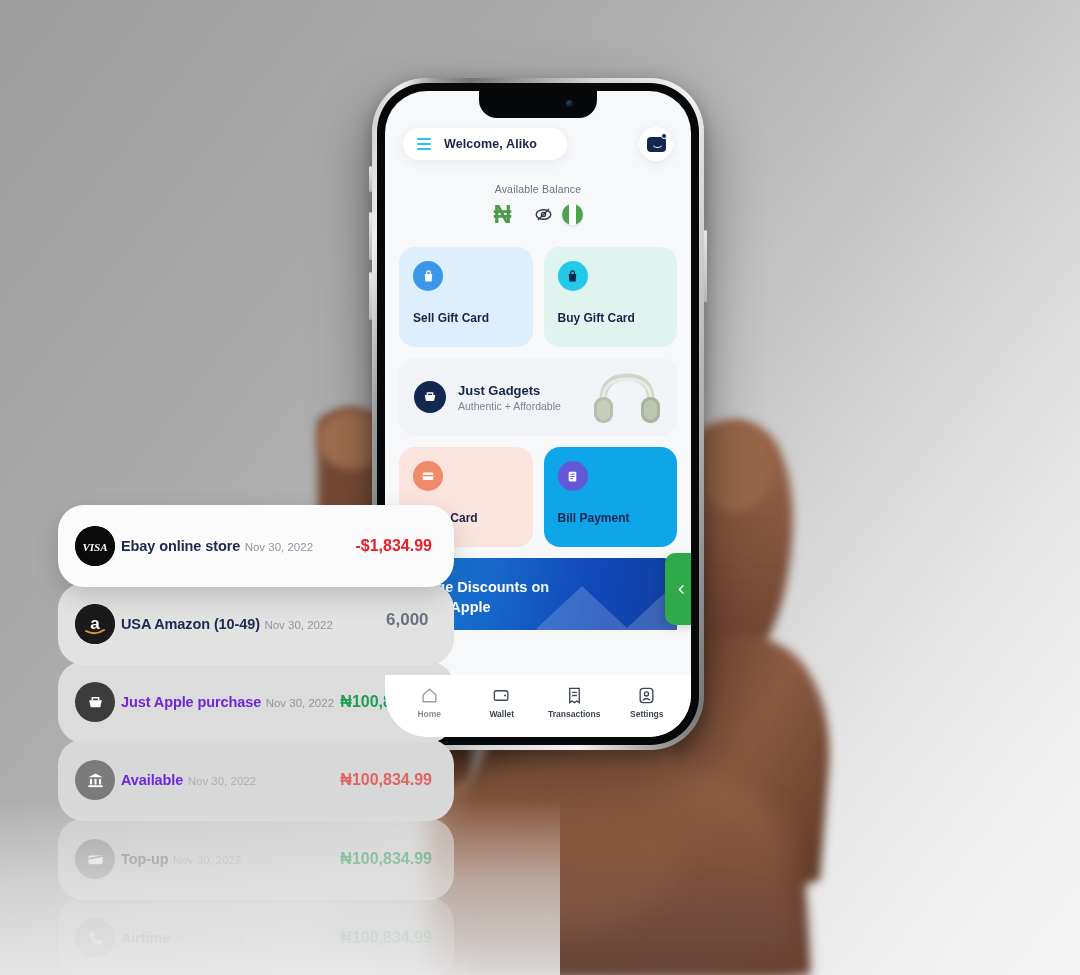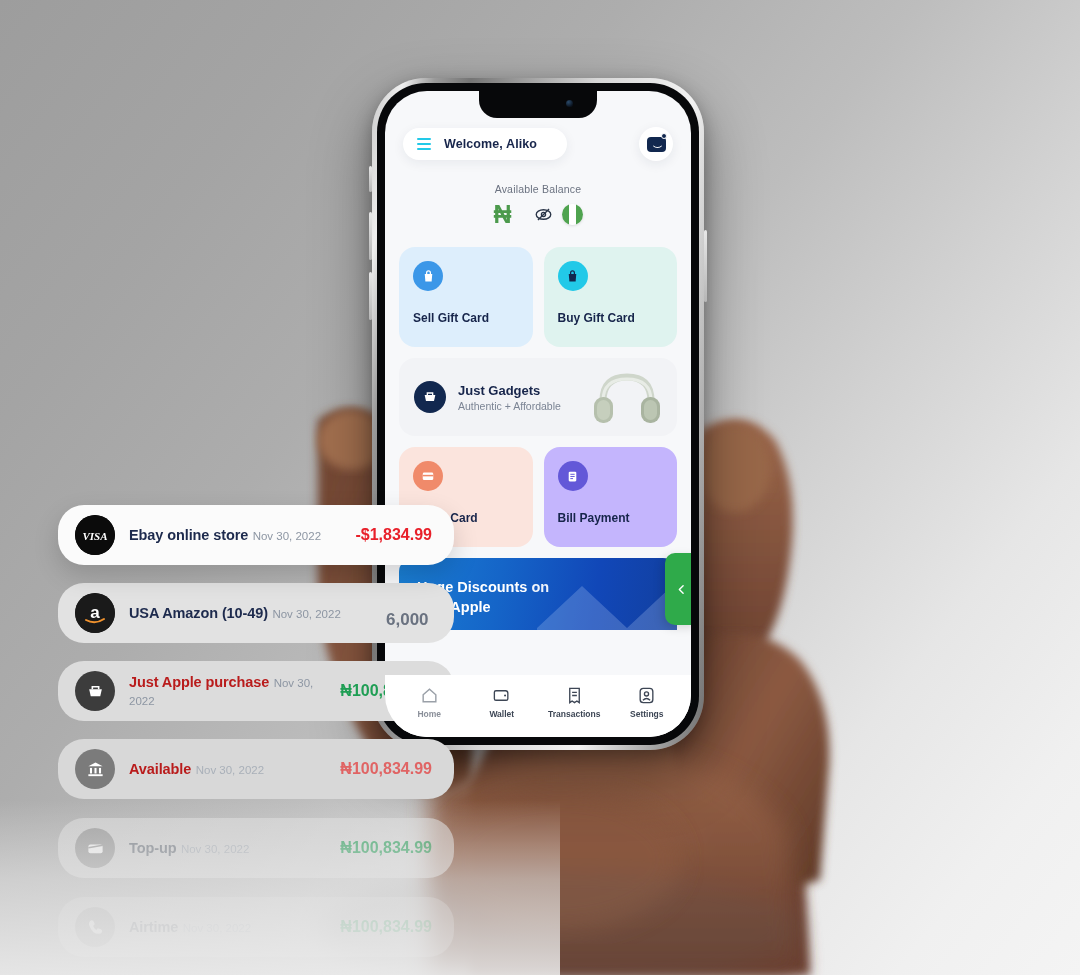--- a/index.html
+++ b/index.html
@@ -111,21 +111,21 @@
     flex: 1; border-radius: 16px; padding: 14px 14px 18px; min-height: 100px;
   }
   .tile-ic {
     width: 30px; height: 30px; border-radius: 50%;
     display: flex; align-items: center; justify-content: center; margin-bottom: 20px;
   }
   .tile-label { font-size: 12px; font-weight: bold; color: #17254b; }
   #tile-buy  { background: #dff3ef; }
   #tile-sell { background: #ddeefc; }
   #tile-dollar { background: #fbe4dd; }
-  #tile-bill   { background: #c4b5fd; }
+  #tile-bill   { background: #0ea5e9; }
 
   .promo-card {
     background: #f2f3f6; border-radius: 16px; padding: 14px 15px;
     display: flex; align-items: center; gap: 12px; margin-bottom: 11px;
     position: relative; min-height: 78px;
   }
   .promo-ic {
     width: 32px; height: 32px; border-radius: 50%; background: #12284f;
     display: flex; align-items: center; justify-content: center; flex: none;
   }
@@ -156,44 +156,44 @@
     position: absolute; left: 0; right: 0; bottom: 0; height: 62px; background: #fff;
     display: flex; align-items: center; justify-content: space-around;
     padding: 0 8px 8px; z-index: 25;
   }
   .tab-item { display: flex; flex-direction: column; align-items: center; gap: 4px; width: 62px; }
   .tab-label { font-size: 8.5px; color: #3d4655; font-weight: bold; }
   .tab-item.active .tab-label { color: #8a8f99; }
 
   
   .txn {
-    position: absolute; left: 58px; width: 396px; height: 60px;
+    position: absolute; left: 58px; width: 396px; height: 82px;
     border-radius: 26px; display: flex; align-items: center;
-    padding: 0 22px 0 17px; gap: 14px;
+    padding: 0 22px 0 17px; gap: 6px;
   }
   .txn-ic {
     width: 40px; height: 40px; border-radius: 50%; flex: none;
     display: flex; align-items: center; justify-content: center; overflow: hidden;
   }
   .txn-mid { flex: 1; min-width: 0; }
   .txn-name { font-size: 14.5px; font-weight: bold; color: #1d2a4d; letter-spacing: -.1px; }
   .txn-date { font-size: 11.5px; color: #8d96a3; margin-top: 2px; }
   .txn-amt { font-size: 16px; font-weight: bold; white-space: nowrap; }
   .amt-red   { color: #e8202a; }
   .amt-green { color: #1f9e54; }
   .amt-rose  { color: #e06464; }
 
   #txn-0 { top: 505px; background: #fbfbfb; box-shadow: 0 10px 26px rgba(0,0,0,.16); z-index: 22; }
   #txn-1 { top: 583px; background: #e2e2e2; z-index: 21; }
   #txn-2 { top: 661px; background: #dcdcdc; z-index: 20; }
   #txn-3 { top: 739px; background: #d8d8d8; z-index: 19; }
   #txn-4 { top: 818px; background: #dededecc; z-index: 18; opacity: .72; }
   #txn-5 { top: 897px; background: #e2e2e2aa; z-index: 17; opacity: .42; }
 
-  #txn-2 .txn-name, #txn-3 .txn-name { color: #b91c1c; }
+  #txn-2 .txn-name, #txn-3 .txn-name { color: #6d28d9; }
   #txn-4 .txn-name, #txn-5 .txn-name { color: #6e757f; }
   #txn-3 .txn-date, #txn-4 .txn-date, #txn-5 .txn-date { color: #a9b0b9; }
 
   .fade-veil {
     position: absolute; left: 0; bottom: 0; width: 560px; height: 175px;
     background: linear-gradient(180deg, rgba(228,228,228,0) 0%, rgba(231,231,231,.55) 45%,
                 rgba(236,236,236,.88) 100%);
     z-index: 23; pointer-events: none;
   }
   .ghost-amt {

